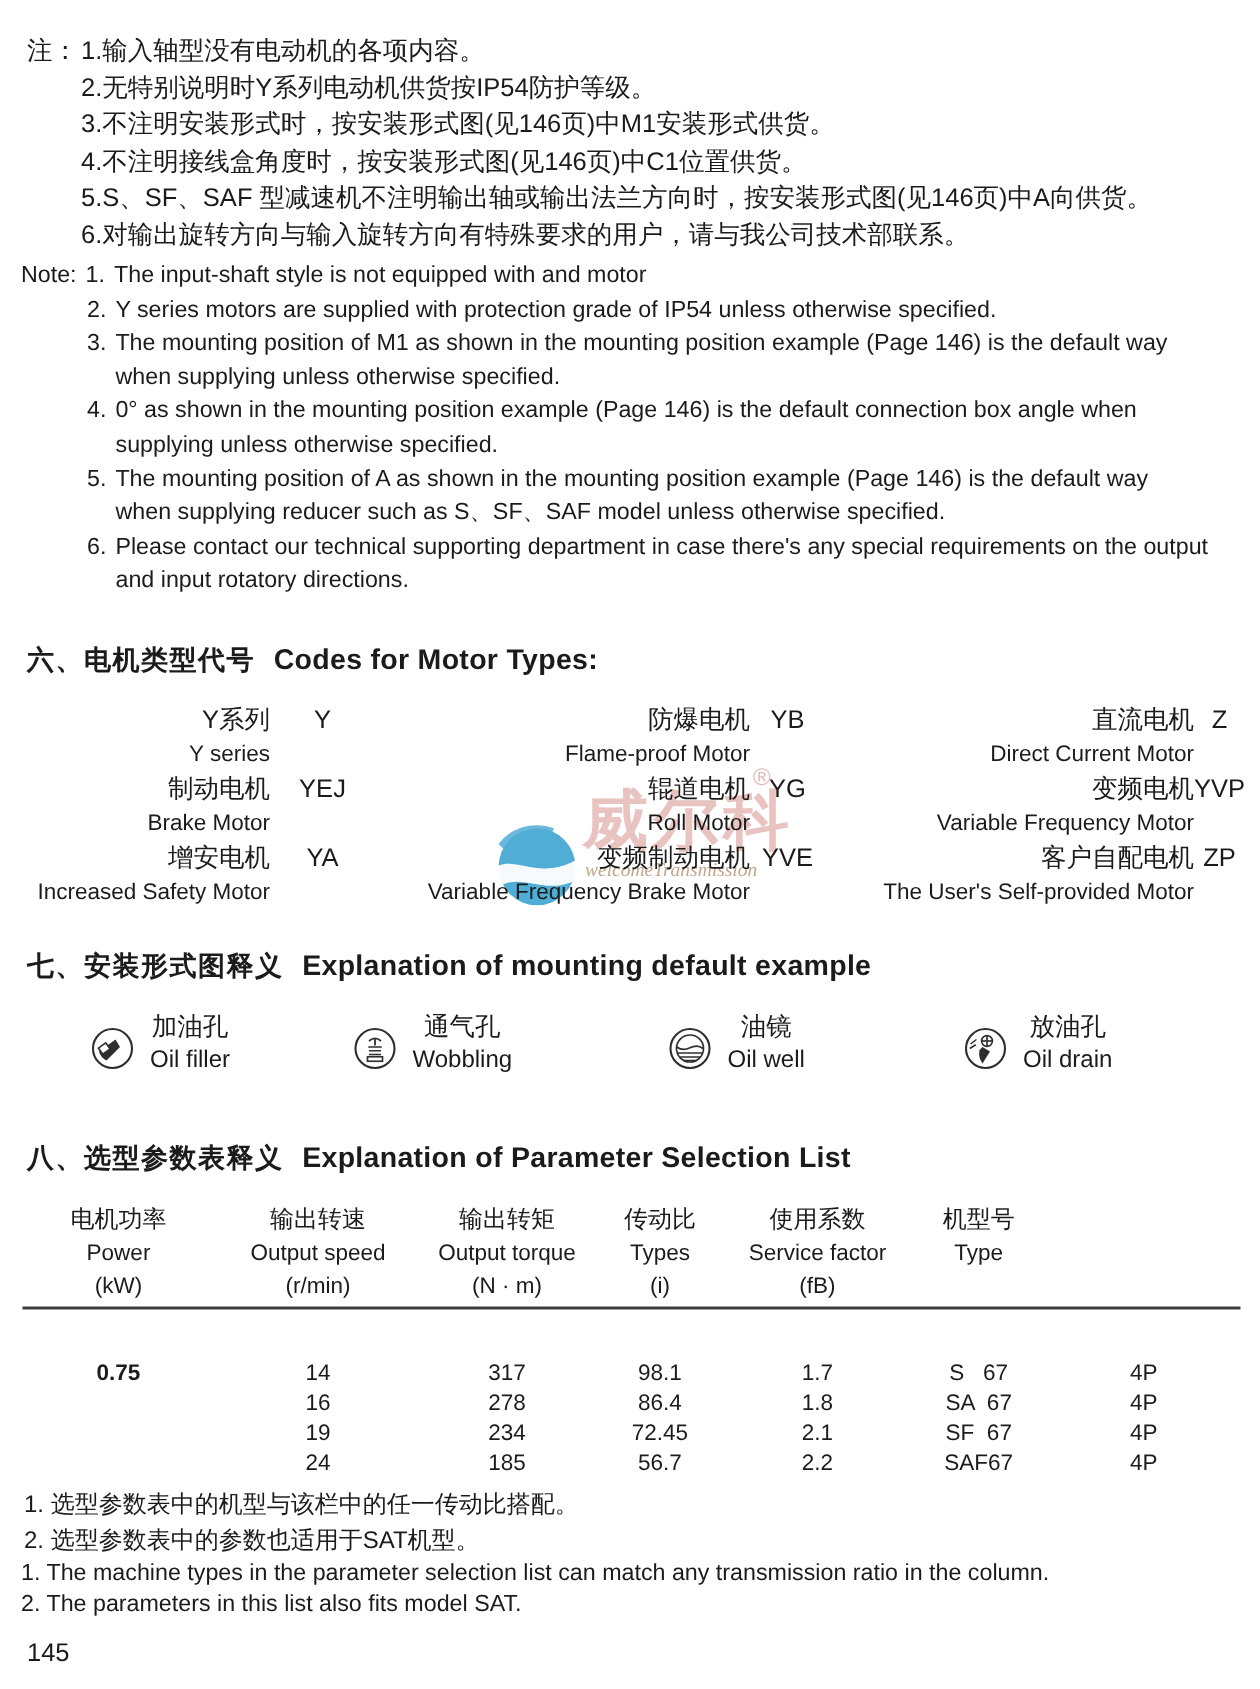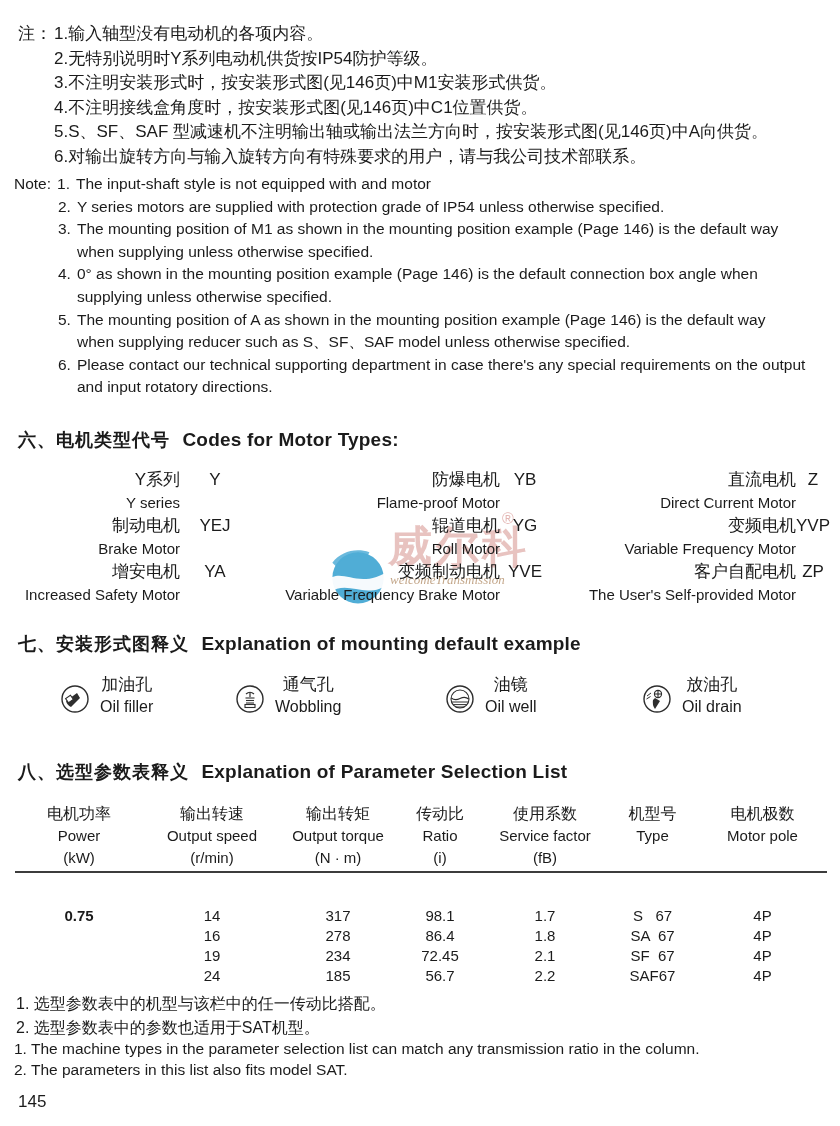--- a/index.html
+++ b/index.html
@@ -276,36 +276,31 @@
       <div class="en">Output speed</div>
       <div class="unit">(r/min)</div>
     </div>
     <div class="col">
       <div class="cn">输出转矩</div>
       <div class="en">Output torque</div>
       <div class="unit">(N · m)</div>
     </div>
     <div class="col">
       <div class="cn">传动比</div>
-      <div class="en">Ratio</div>
+      <div class="en">Types</div>
       <div class="unit">(i)</div>
     </div>
     <div class="col">
       <div class="cn">使用系数</div>
       <div class="en">Service factor</div>
       <div class="unit">(fB)</div>
     </div>
     <div class="col">
       <div class="cn">机型号</div>
       <div class="en">Type</div>
-      <div class="unit"></div>
-    </div>
-    <div class="col">
-      <div class="cn">电机极数</div>
-      <div class="en">Motor pole</div>
       <div class="unit"></div>
     </div>
   </div>
 
   <div class="abs param-rule"></div>
 
   <div class="abs param-rows">
     <div class="param-row">
       <div class="power">0.75</div>
       <div>14</div>

